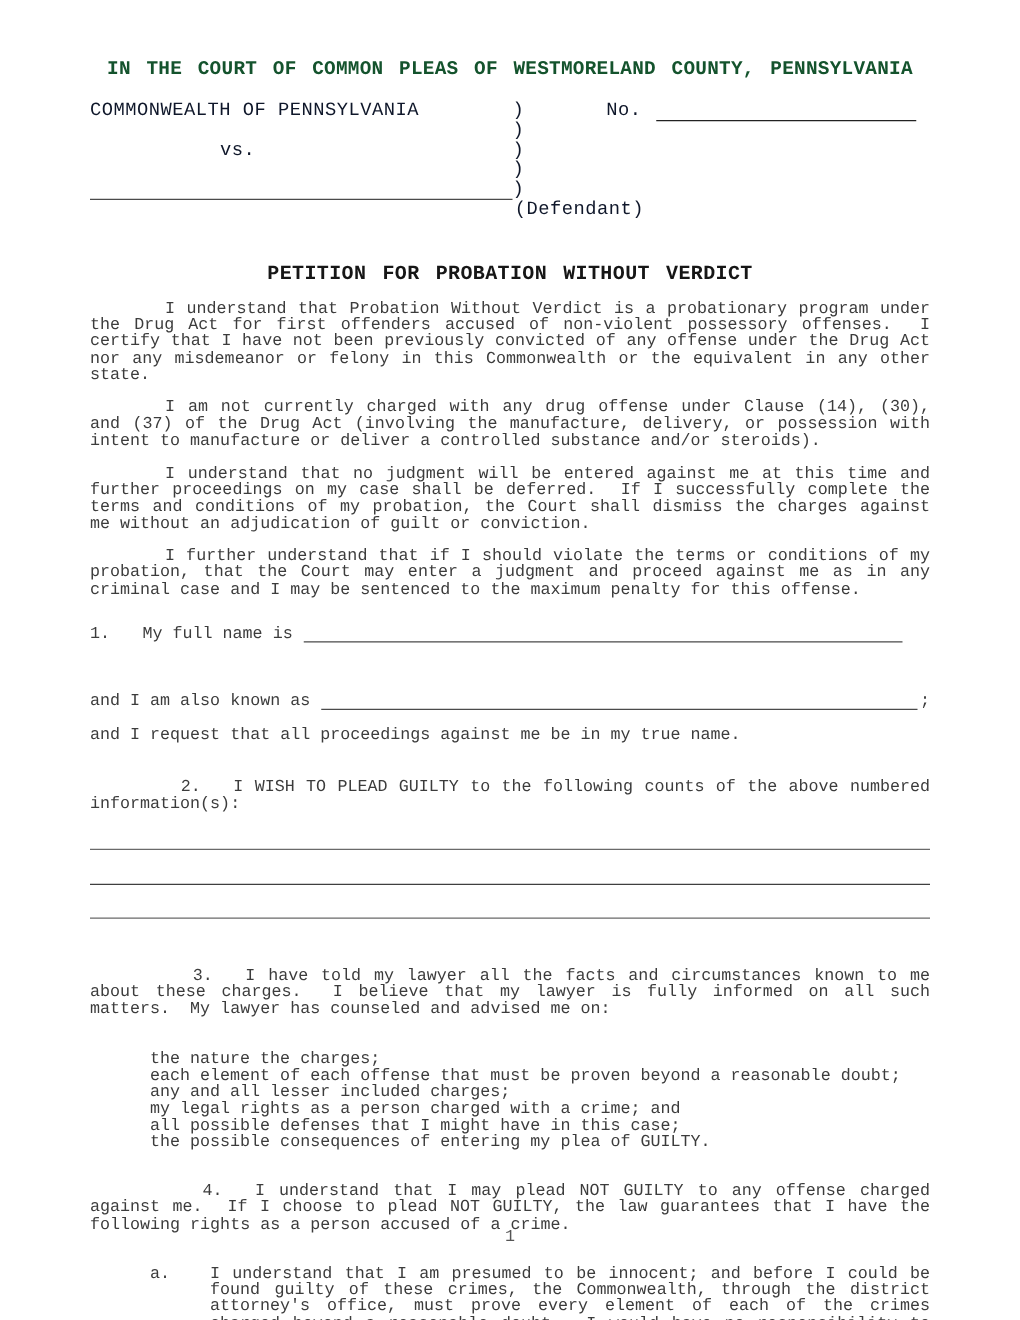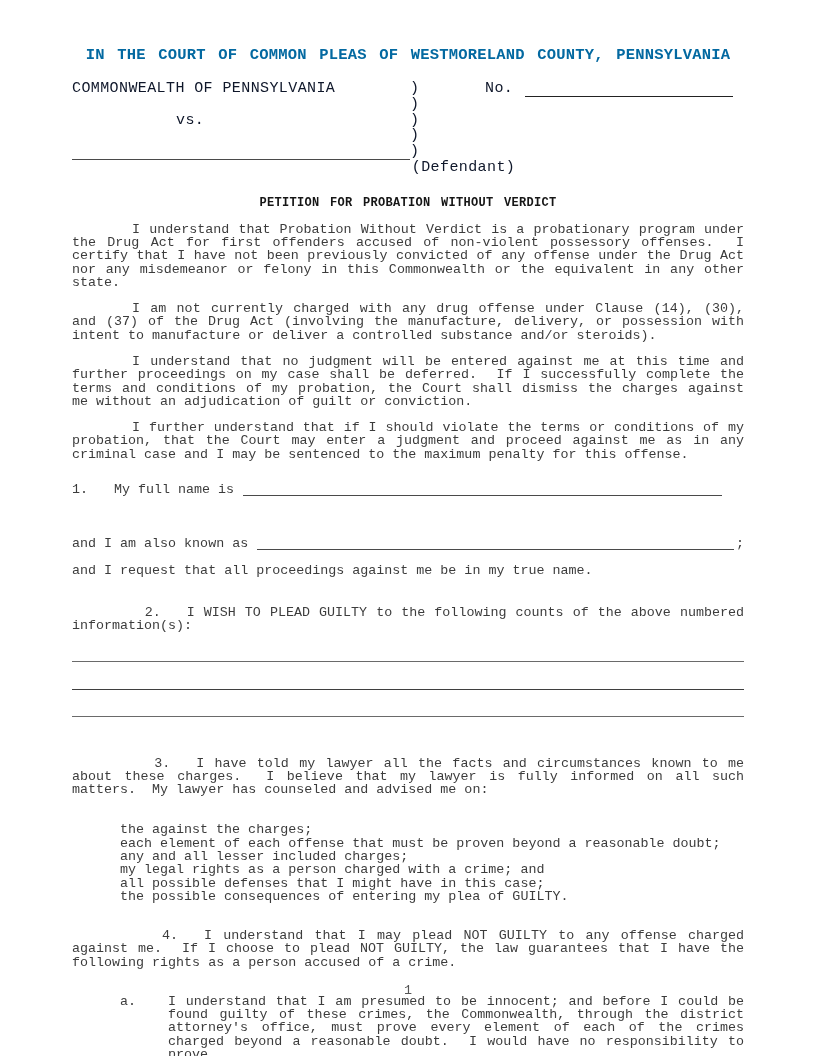--- a/index.html
+++ b/index.html
@@ -15,21 +15,21 @@
     color: #3c3c3c;
     overflow: hidden;
   }
 
   
   .court-header {
     text-align: center;
     font-weight: bold;
     font-size: 15.5px;
     line-height: 18px;
-    color: #0369a1;
+    color: #14532d;
     word-spacing: 3px;
     letter-spacing: 0.2px;
   }
 
   
   .caption {
     margin-top: 17px;
     font-size: 15px;
     line-height: 15.5px;
     color: #0f172a;
@@ -50,25 +50,25 @@
   .case-no-field {
     flex: 1;
     margin-left: 12px;
     margin-right: 11px;
     border-bottom: 1.5px solid #222;
     height: 15px;
   }
 
   
   .doc-title {
-    margin-top: 20px;
+    margin-top: 34px;
     margin-bottom: 13px;
     text-align: center;
     font-weight: bold;
-    font-size: 12px;
+    font-size: 16px;
     color: #161616;
     word-spacing: 3px;
     letter-spacing: 0.3px;
   }
 
   
   .body-copy { font-size: 13.35px; line-height: 13.4px; }
   .para {
     margin: 0 0 12.5px 0;
     text-align: justify;
@@ -198,21 +198,21 @@
         <div class="blank-line-row"></div>
         <div class="blank-line-row"></div>
       </div>
     </div>
 
     <div class="item3-block">
       <p class="item-para">
         <span>3.</span><span class="num-gap"></span><span>I have told my lawyer all the facts and circumstances known to me about these charges.  I believe that my lawyer is fully informed on all such matters.  My lawyer has counseled and advised me on:</span>
       </p>
       <div class="advisement-list">
-        <div>the against the charges;</div>
+        <div>the nature the charges;</div>
         <div>each element of each offense that must be proven beyond a reasonable doubt;</div>
         <div>any and all lesser included charges;</div>
         <div>my legal rights as a person charged with a crime; and</div>
         <div>all possible defenses that I might have in this case;</div>
         <div>the possible consequences of entering my plea of GUILTY.</div>
       </div>
     </div>
 
     <div class="item4-block">
       <p class="item-para">

